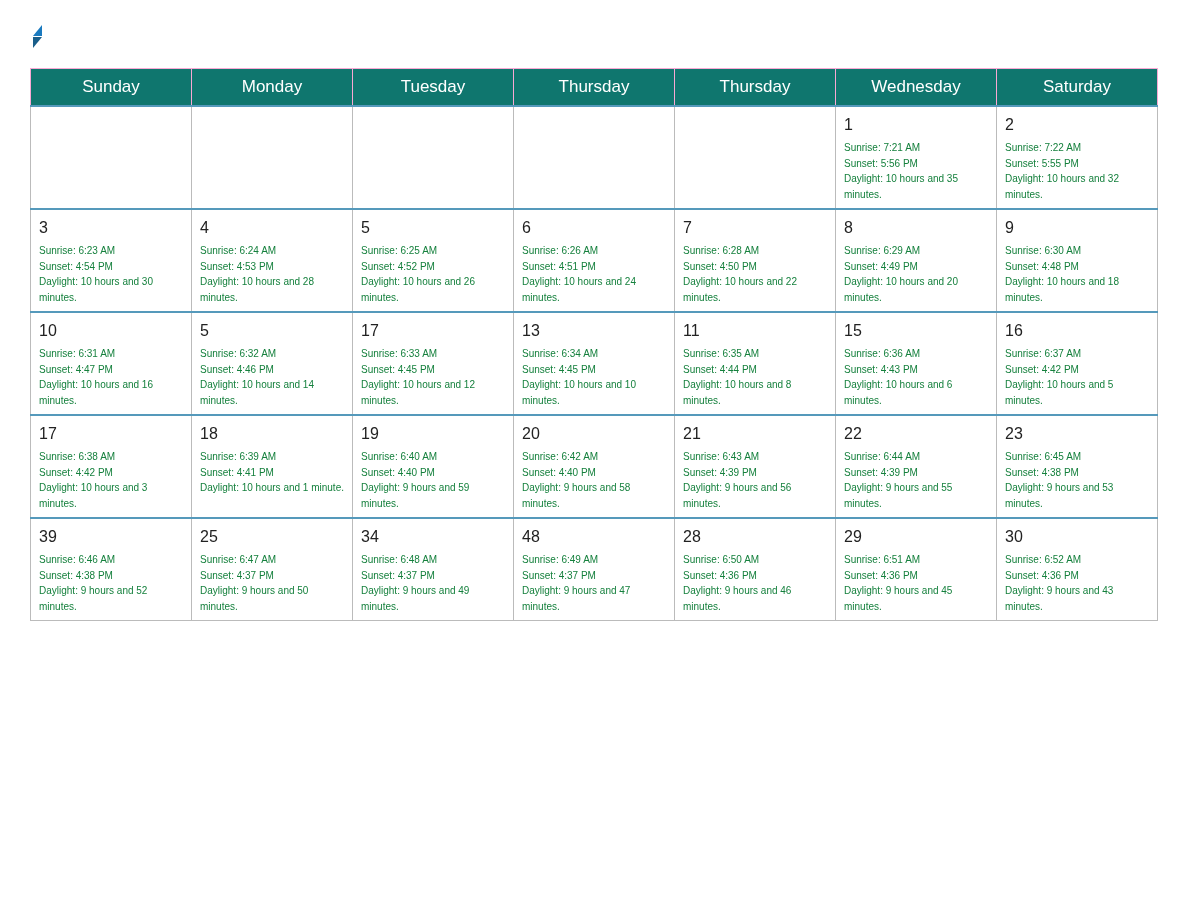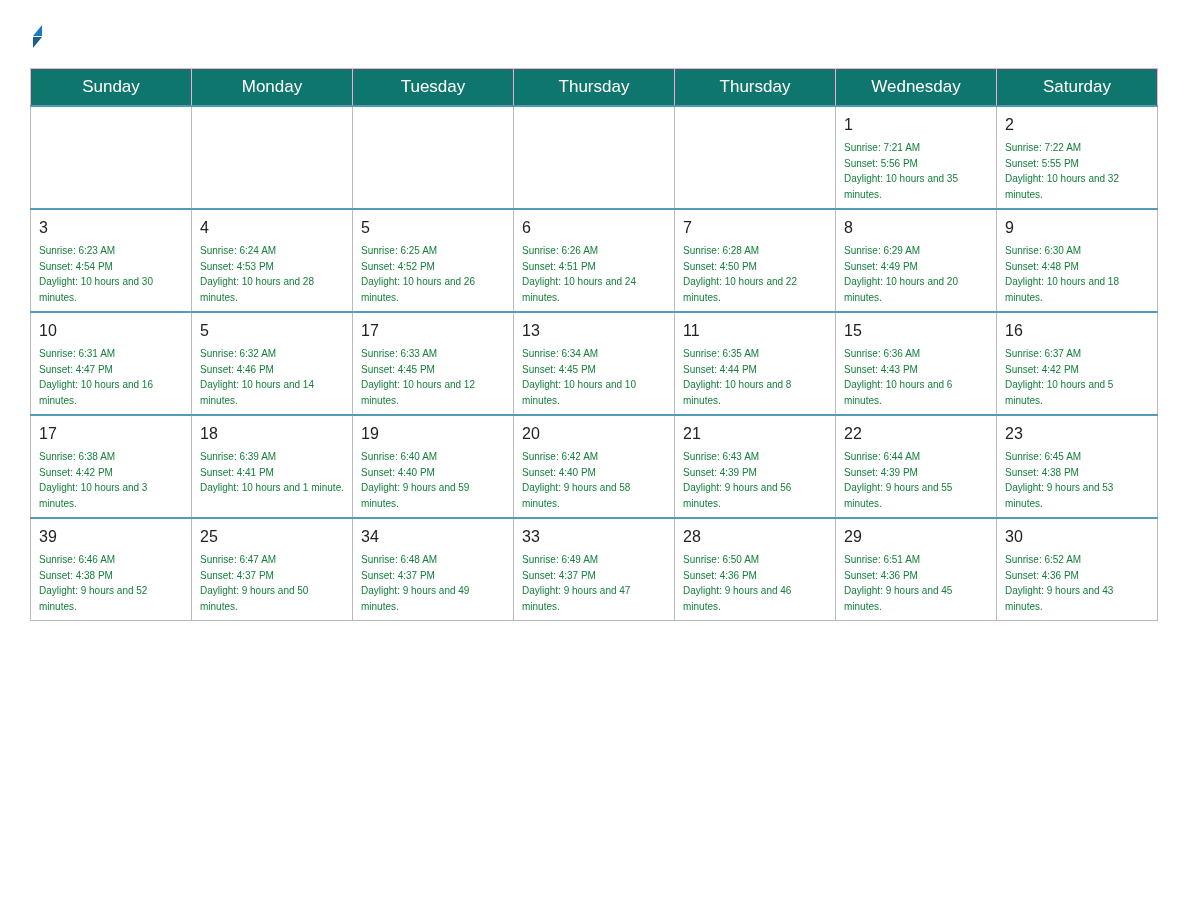--- a/index.html
+++ b/index.html
@@ -240,21 +240,21 @@
         </td>
         <td>
           <span class="day-number">25</span>
           <div class="day-info">Sunrise: 6:47 AM<br>Sunset: 4:37 PM<br>Daylight: 9 hours and 50 minutes.</div>
         </td>
         <td>
           <span class="day-number">34</span>
           <div class="day-info">Sunrise: 6:48 AM<br>Sunset: 4:37 PM<br>Daylight: 9 hours and 49 minutes.</div>
         </td>
         <td>
-          <span class="day-number">33</span>
+          <span class="day-number">48</span>
           <div class="day-info">Sunrise: 6:49 AM<br>Sunset: 4:37 PM<br>Daylight: 9 hours and 47 minutes.</div>
         </td>
         <td>
           <span class="day-number">28</span>
           <div class="day-info">Sunrise: 6:50 AM<br>Sunset: 4:36 PM<br>Daylight: 9 hours and 46 minutes.</div>
         </td>
         <td>
           <span class="day-number">29</span>
           <div class="day-info">Sunrise: 6:51 AM<br>Sunset: 4:36 PM<br>Daylight: 9 hours and 45 minutes.</div>
         </td>

